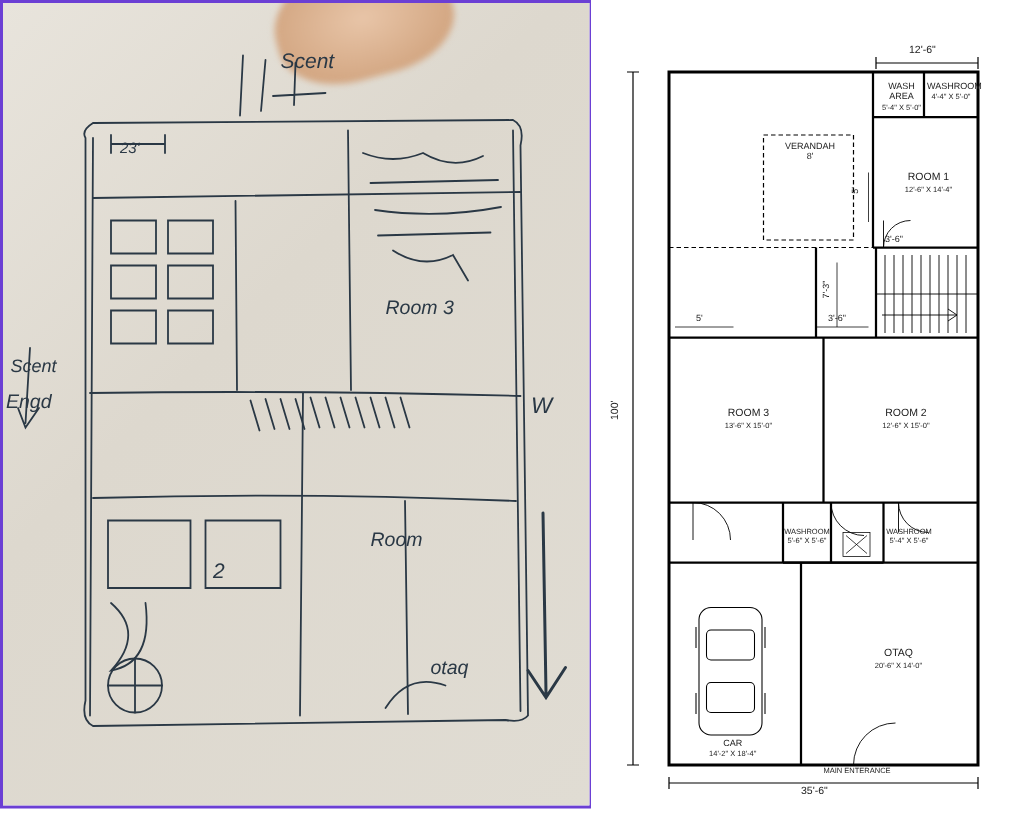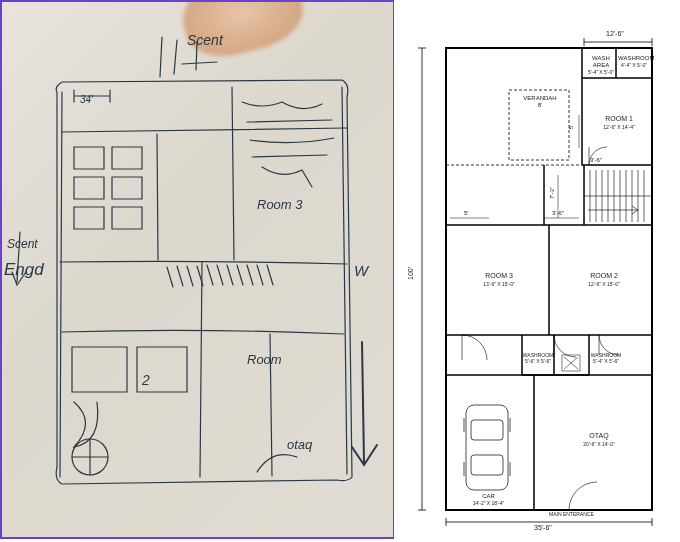--- a/index.html
+++ b/index.html
@@ -119,24 +119,24 @@
 
         <path d="M360 340 L362 460 M350 445 L362 463 L375 443" stroke-width="2"></path>
 
         <path d="M18 230 L15 280 M10 270 L15 283 L24 270"></path>
 
         <path d="M72 100 L72 88 M108 100 L108 88 M72 94 L108 94"></path>
       </g>
     </svg>
 
     <div class="sketch-text" style="top:30px;left:185px;font-size:14px">Scent</div>
-    <div class="sketch-text" style="top:92px;left:78px;font-size:10px">34'</div>
+    <div class="sketch-text" style="top:92px;left:78px;font-size:10px">23'</div>
     <div class="sketch-text" style="top:195px;left:255px;font-size:13px">Room 3</div>
     <div class="sketch-text" style="top:235px;left:5px;font-size:12px">Scent</div>
-    <div class="sketch-text" style="top:258px;left:2px;font-size:17px">Engd</div>
+    <div class="sketch-text" style="top:258px;left:2px;font-size:13px">Engd</div>
     <div class="sketch-text" style="top:260px;left:352px;font-size:15px">W</div>
     <div class="sketch-text" style="top:350px;left:245px;font-size:13px">Room</div>
     <div class="sketch-text" style="top:370px;left:140px;font-size:14px">2</div>
     <div class="sketch-text" style="top:435px;left:285px;font-size:13px">otaq</div>
   </div>
 
   <div class="right-panel">
     <svg width="286" height="540">
       <g stroke="#000" stroke-width="0.8" fill="none">
 

